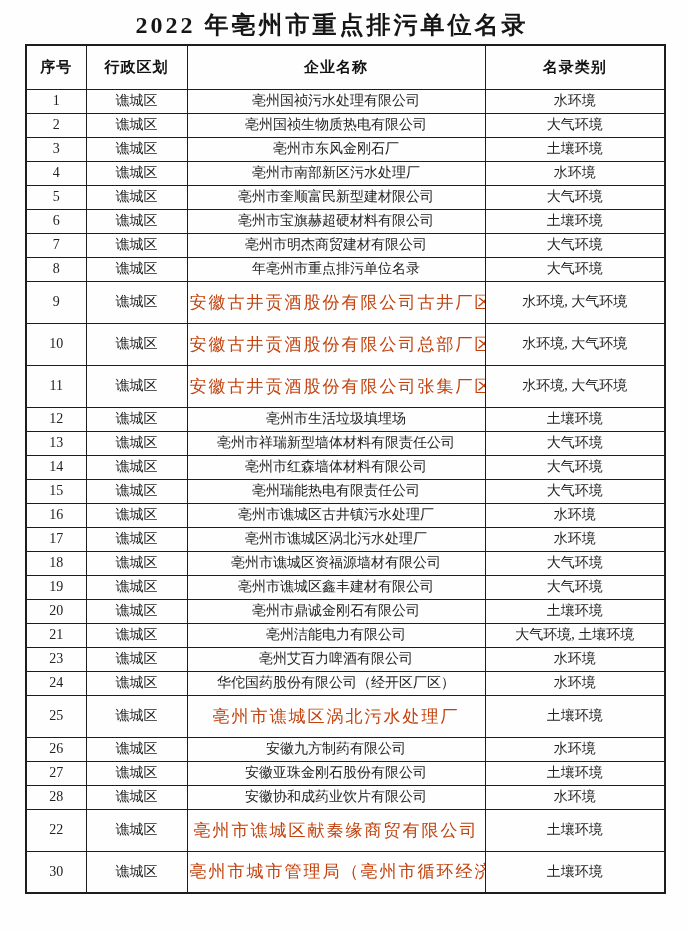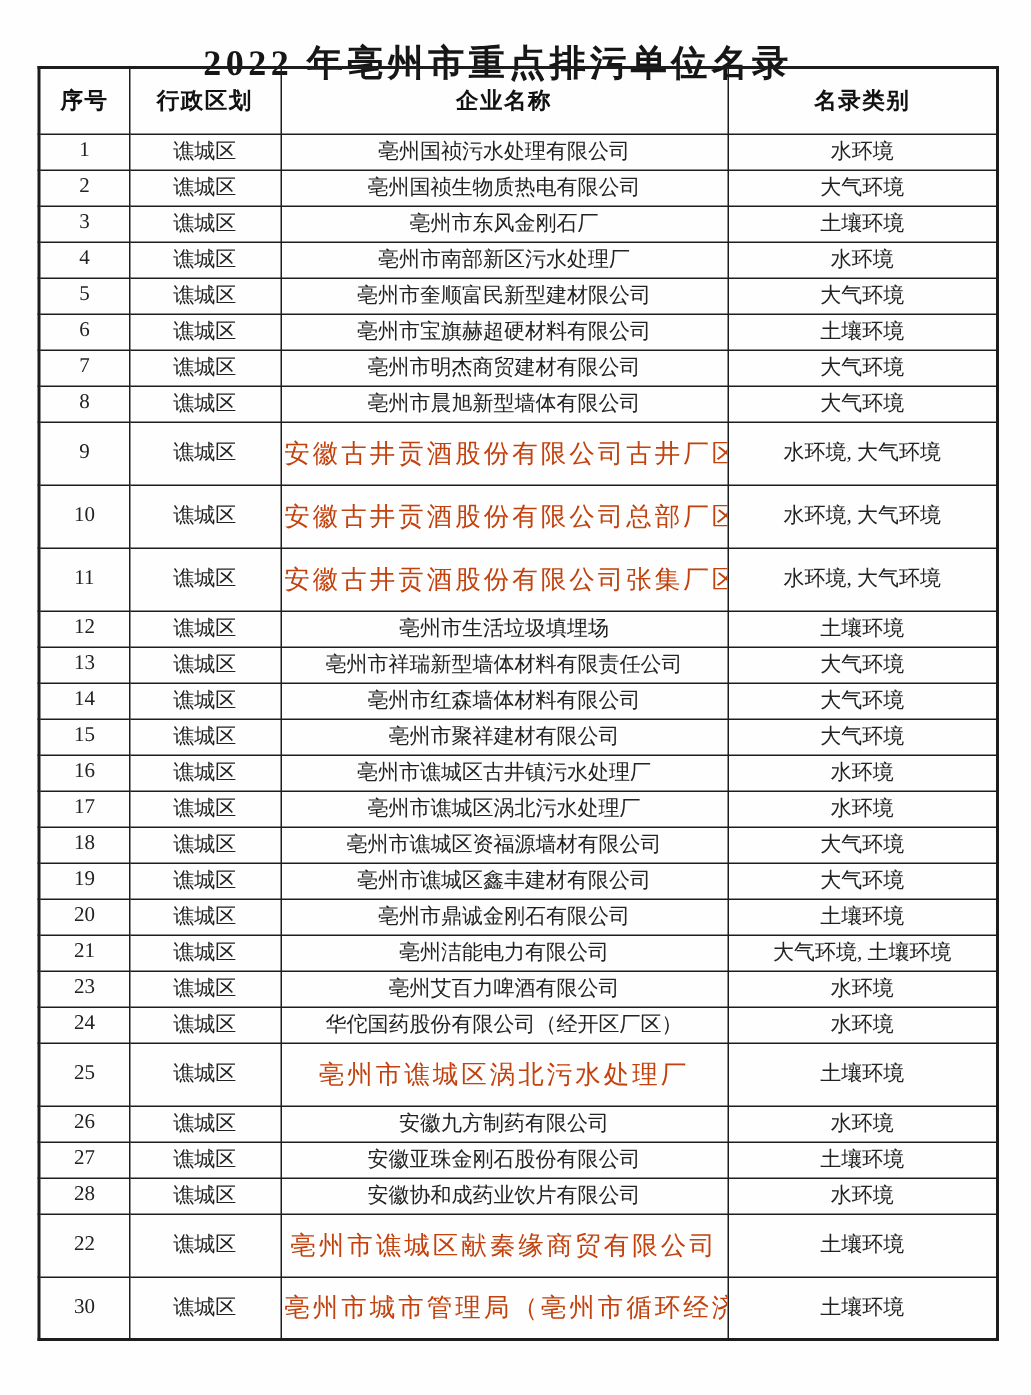--- a/index.html
+++ b/index.html
@@ -11,21 +11,21 @@
   }
   .page {
     position: relative;
     width: 687px;
     height: 930px;
     background: #fefefe;
     overflow: hidden;
   }
   .title {
     margin: 0;
-    padding-top: 26px;
+    padding-top: 9px;
     width: 664px;
     text-align: center;
     font-size: 24px;
     font-weight: bold;
     letter-spacing: 3px;
     font-family: "Liberation Serif", "DejaVu Serif", serif;
     color: #161616;
     white-space: nowrap;
   }
   table.directory {
@@ -130,21 +130,21 @@
         </tr>
         <tr class="r-normal">
           <td>7</td>
           <td>谯城区</td>
           <td>亳州市明杰商贸建材有限公司</td>
           <td>大气环境</td>
         </tr>
         <tr class="r-normal">
           <td>8</td>
           <td>谯城区</td>
-          <td>亳州市晨旭新型墙体有限公司</td>
+          <td>年亳州市重点排污单位名录</td>
           <td>大气环境</td>
         </tr>
         <tr class="r-tall">
           <td>9</td>
           <td>谯城区</td>
           <td class="big-name">安徽古井贡酒股份有限公司古井厂区</td>
           <td>水环境, 大气环境</td>
         </tr>
         <tr class="r-tall">
           <td>10</td>
@@ -172,21 +172,21 @@
         </tr>
         <tr class="r-normal">
           <td>14</td>
           <td>谯城区</td>
           <td>亳州市红森墙体材料有限公司</td>
           <td>大气环境</td>
         </tr>
         <tr class="r-normal">
           <td>15</td>
           <td>谯城区</td>
-          <td>亳州市聚祥建材有限公司</td>
+          <td>亳州瑞能热电有限责任公司</td>
           <td>大气环境</td>
         </tr>
         <tr class="r-normal">
           <td>16</td>
           <td>谯城区</td>
           <td>亳州市谯城区古井镇污水处理厂</td>
           <td>水环境</td>
         </tr>
         <tr class="r-normal">
           <td>17</td>

